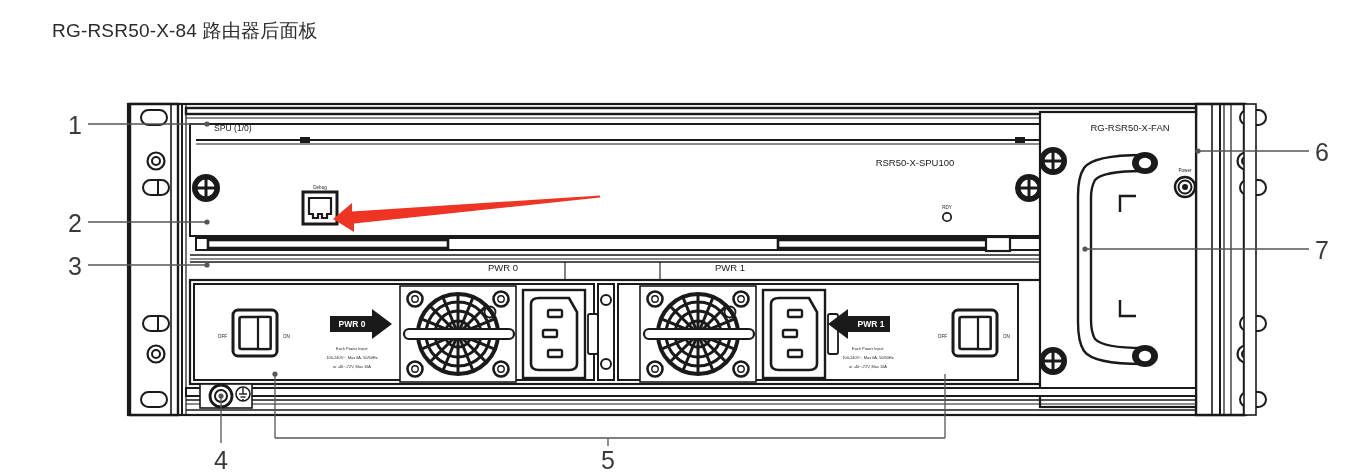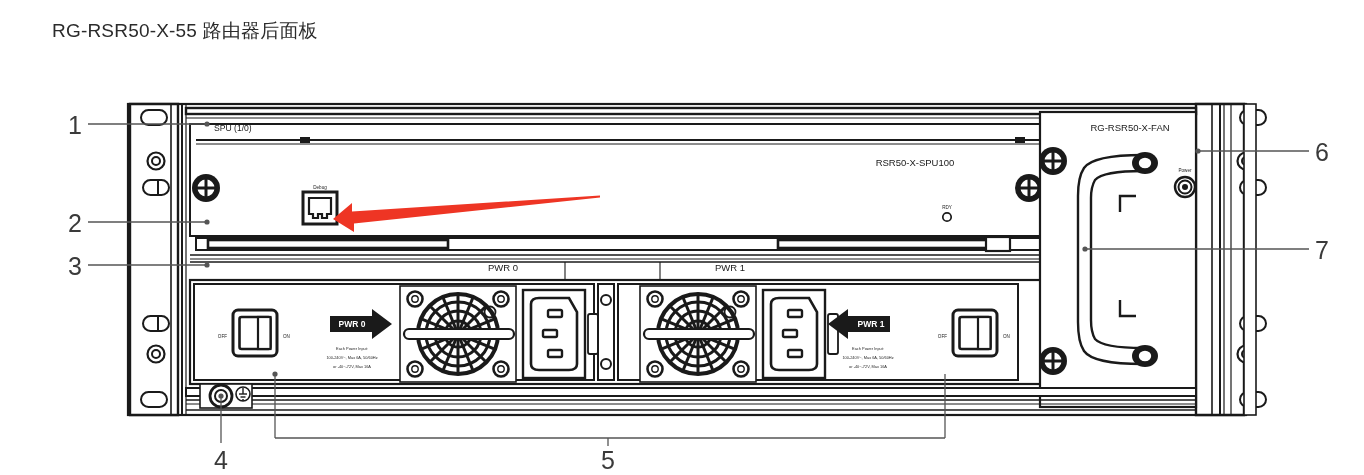--- a/index.html
+++ b/index.html
@@ -71,21 +71,21 @@
     stroke-width: 1.3;
     fill: none;
   }
   .leader-dot {
     fill: #555;
   }
 </style>
 </head>
 <body>
 
-<div id="page-title">RG-RSR50-X-55 路由器后面板</div>
+<div id="page-title">RG-RSR50-X-84 路由器后面板</div>
 
 <div id="diagram-wrap">
 <svg class="fig" width="1364" height="475" viewBox="0 0 1364 475">
 
   <defs>
 
     <g id="fan-unit">
       <rect x="0" y="0" width="116" height="96" fill="#fff" stroke="#1a1a1a" stroke-width="1.6"></rect>
 
       <g stroke="#1a1a1a" fill="#fff">

